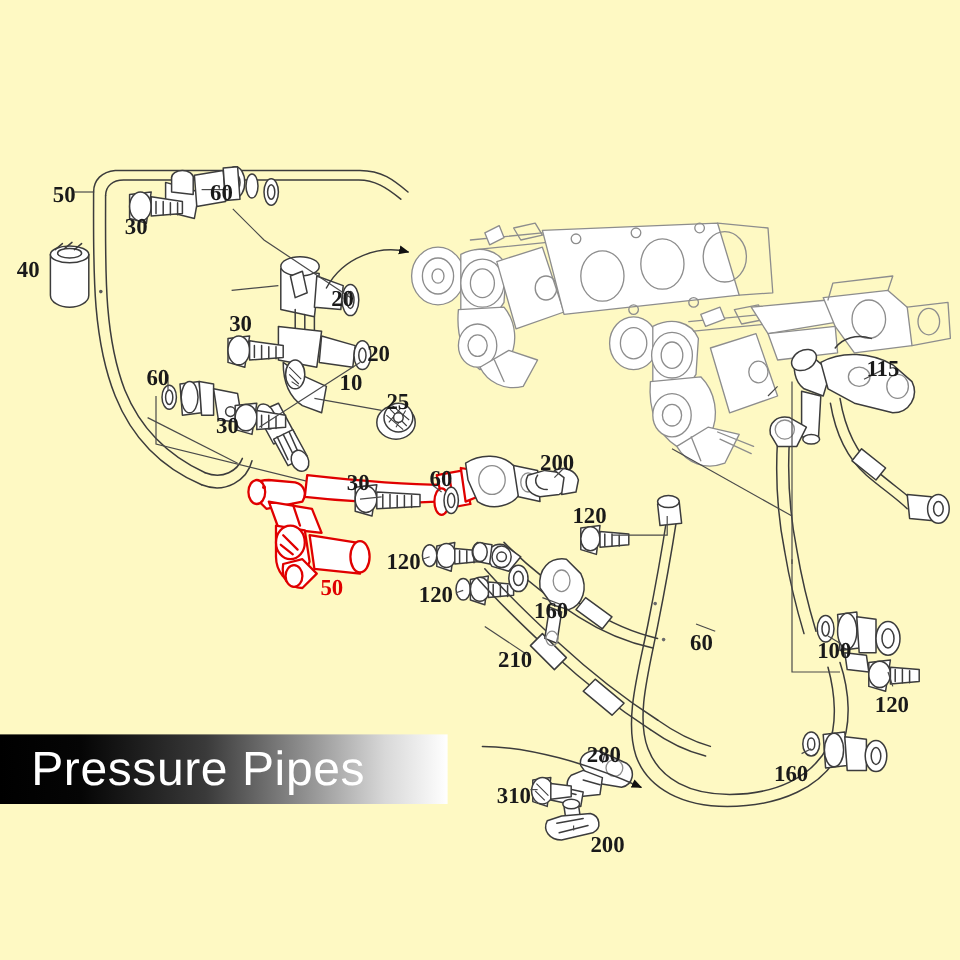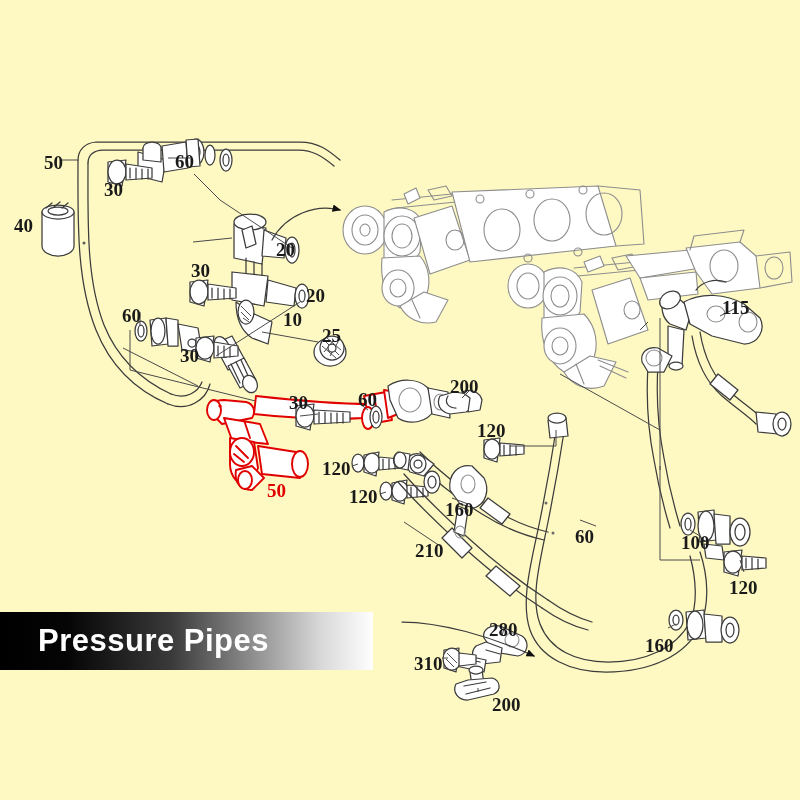--- a/index.html
+++ b/index.html
@@ -41,24 +41,24 @@
     top: 612px;
     width: 373px;
     height: 58px;
     background: linear-gradient(to right, #000000 0%, #050505 18%, #3a3a3a 46%, #8f8f8f 68%, #d8d8d8 86%, #ffffff 100%);
     display: flex;
     align-items: center;
   }
   #banner-text {
     color: #ffffff;
     font-family: "Liberation Sans", sans-serif;
-    font-size: 31px;
-    font-weight: 700;
+    font-size: 40px;
+    font-weight: 400;
     letter-spacing: 0.5px;
-    padding-left: 38px;
+    padding-left: 26px;
     white-space: nowrap;
   }
 </style>
 </head>
 <body>
 
 <div id="page">
 
   <svg id="diagram-svg" viewBox="0 0 800 800" xmlns="http://www.w3.org/2000/svg">
     <defs>

